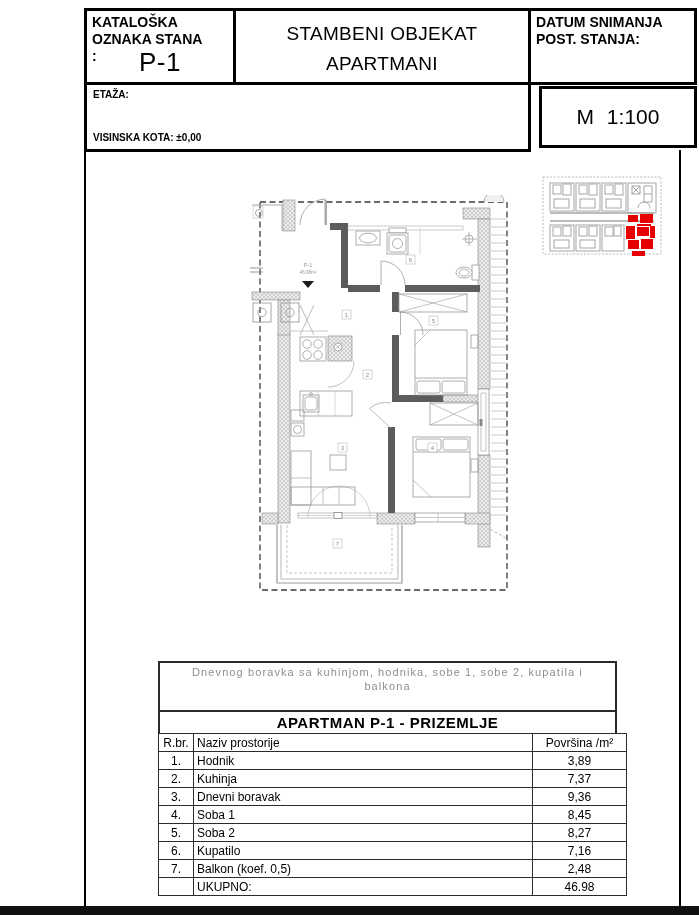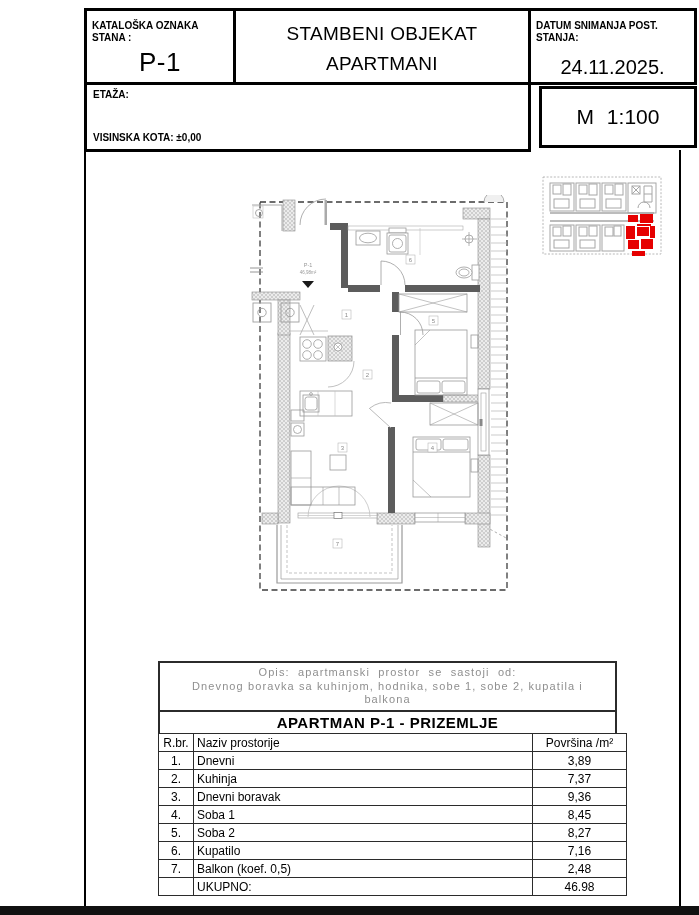--- a/index.html
+++ b/index.html
@@ -1,19 +1,19 @@
 <!DOCTYPE html>
 <html><head>
 <meta charset="utf-8">
 <style>
   html,body{margin:0;padding:0;background:#fff;}
   .sheet{position:relative;width:699px;height:915px;background:#fff;overflow:hidden;
          font-family:"Liberation Sans", sans-serif;color:#000;}
   .box{position:absolute;border:3px solid #000;box-sizing:border-box;background:#fff;}
-  .small-label{font-size:10px;font-weight:bold;line-height:1.2;padding:9px 5px;}
+  .small-label{font-size:14px;font-weight:bold;line-height:1.2;padding:3px 5px;}
   .big{font-size:26px;letter-spacing:.5px;}
   .b1-code{position:absolute;left:0;right:0;top:36px;text-align:center;}
   .b2-title{padding-top:8px;text-align:center;font-size:19px;line-height:30px;letter-spacing:.3px;}
   .b3-date{position:absolute;left:0;right:0;bottom:3px;text-align:center;font-size:20px;}
   .b4-floor{position:absolute;left:149px;width:298px;top:7px;text-align:center;font-size:20px;}
   .b4-kota{position:absolute;left:6px;bottom:6px;font-size:10px;font-weight:bold;}
   .b4-etaza{position:absolute;left:6px;top:4px;font-size:10px;font-weight:bold;}
   .b5-scale{display:flex;align-items:center;justify-content:center;height:100%;
             font-size:21px;word-spacing:7px;}
   .frame{position:absolute;left:84px;top:150px;width:597px;height:756px;
@@ -48,21 +48,20 @@
 
   <div class="box" style="left:233px;top:8px;width:298px;height:100px;">
     <div class="b2-title">
       <div>STAMBENI OBJEKAT</div>
       <div>APARTMANI</div>
     </div>
   </div>
 
   <div class="box" style="left:528px;top:8px;width:169px;height:77px;">
     <div class="small-label" style="width:135px;">DATUM SNIMANJA POST. STANJA:</div>
-    <div class="b3-date">24.11.2025.</div>
   </div>
 
   <div class="box" style="left:84px;top:82px;width:447px;height:70px;">
     <div class="b4-etaza">ETAŽA:</div>
     <div class="b4-kota">
       <span>VISINSKA KOTA:</span>&nbsp;<span>±0,00</span>
     </div>
   </div>
 
   <div class="box" style="left:539px;top:86px;width:158px;height:62px;">
@@ -306,35 +305,34 @@
       </g>
       <g>
         <rect x="83" y="344" width="9" height="9" fill="#fff" stroke="#aaa" stroke-width="0.5"></rect>
         <text x="87.5" y="351" font-size="6" fill="#8a8a8a" text-anchor="middle">7</text>
       </g>
     </g>
   </svg>
 
   <div class="tblwrap">
     <div class="tdesc">
-      <div>Opis:  apartmanski  prostor  se  sastoji  od:</div>
       <div>Dnevnog boravka sa kuhinjom, hodnika, sobe 1, sobe 2, kupatila i</div>
       <div>balkona</div>
     </div>
     <div class="ttitle">APARTMAN P-1 - PRIZEMLJE</div>
     <table class="rooms">
       <tbody>
           <tr>
         <td class="cnum">R.br.</td>
         <td class="cname">Naziv prostorije</td>
         <td class="carea chead-area">Površina /m²</td>
       </tr>
       <tr>
         <td class="cnum">1.</td>
-        <td class="cname">Dnevni</td>
+        <td class="cname">Hodnik</td>
         <td class="carea">3,89</td>
       </tr>
       <tr>
         <td class="cnum">2.</td>
         <td class="cname">Kuhinja</td>
         <td class="carea">7,37</td>
       </tr>
       <tr>
         <td class="cnum">3.</td>
         <td class="cname">Dnevni boravak</td>

